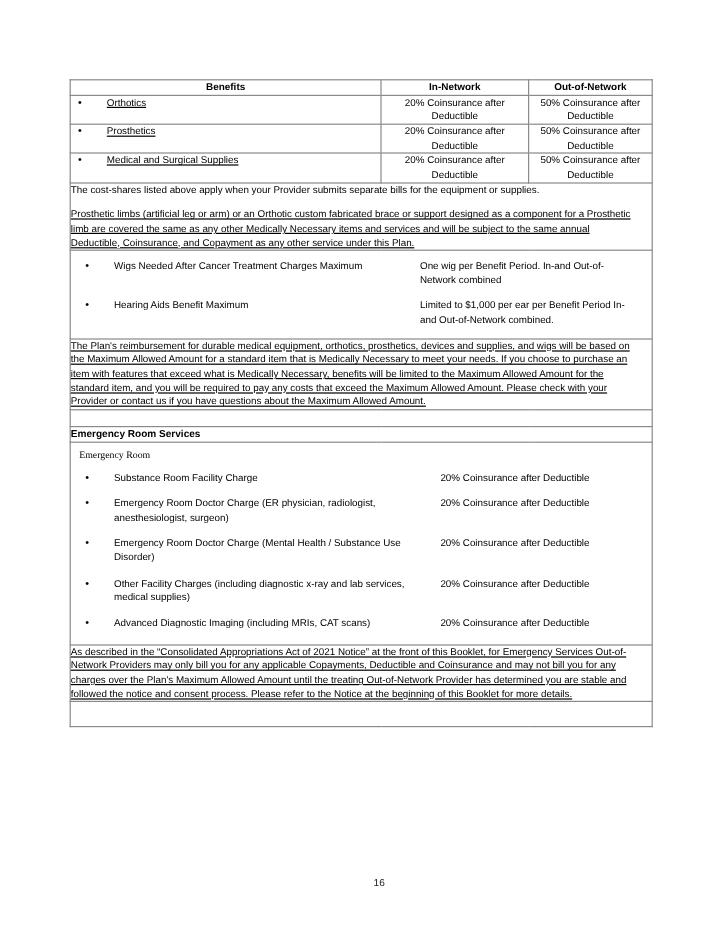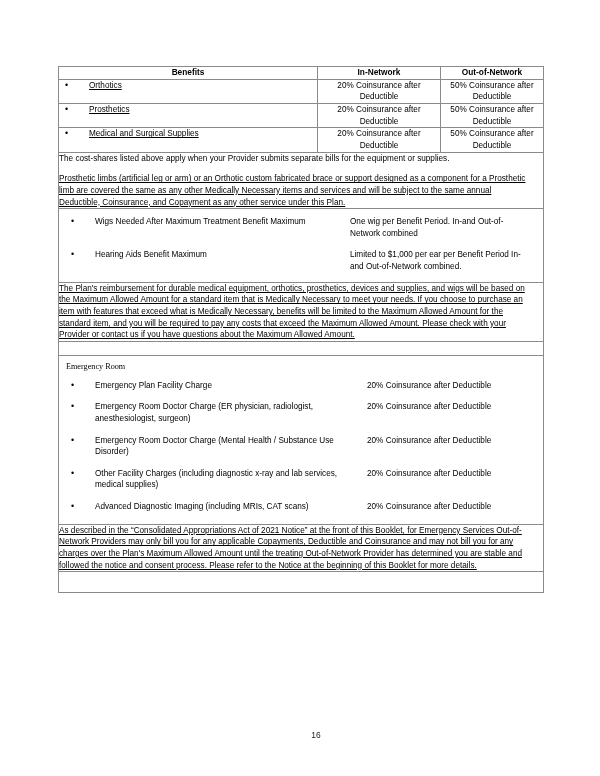--- a/index.html
+++ b/index.html
@@ -213,21 +213,21 @@
           <p>The cost-shares listed above apply when your Provider submits separate bills for the equipment or supplies.</p>
           <p>Prosthetic limbs (artificial leg or arm) or an Orthotic custom fabricated brace or support designed as a component for a Prosthetic limb are covered the same as any other Medically Necessary items and services and will be subject to the same annual Deductible, Coinsurance, and Copayment as any other service under this Plan.</p>
         </td>
       </tr>
 
       <tr>
         <td colspan="3" style="padding:2px 6px 4px 6px;">
           <div class="mx-grid">
             <div class="mx-left">
               <span class="bullet-dot">•</span>
-              <span>Wigs Needed After Maximum Treatment Benefit Maximum</span>
+              <span>Wigs Needed After Cancer Treatment Charges Maximum</span>
             </div>
             <div class="mx-right">One wig per Benefit Period. In-and Out-of-Network combined</div>
           </div>
           <div class="mx-grid">
             <div class="mx-left">
               <span class="bullet-dot">•</span>
               <span>Hearing Aids Benefit Maximum</span>
             </div>
             <div class="mx-right">Limited to $1,000 per ear per Benefit Period In- and Out-of-Network combined.</div>
           </div>
@@ -237,29 +237,32 @@
       <tr>
         <td class="paracell" colspan="3">
           <p>The Plan's reimbursement for durable medical equipment, orthotics, prosthetics, devices and supplies, and wigs will be based on the Maximum Allowed Amount for a standard item that is Medically Necessary to meet your needs.  If you choose to purchase an item with features that exceed what is Medically Necessary, benefits will be limited to the Maximum Allowed Amount for the standard item, and you will be required to pay any costs that exceed the Maximum Allowed Amount.  Please check with your Provider or contact us if you have questions about the Maximum Allowed Amount.</p>
         </td>
       </tr>
 
       <tr>
         <td class="spacer-cell" colspan="3"></td>
       </tr>
 
+      <tr>
+        <td class="section-head" colspan="3">Emergency Room Services</td>
+      </tr>
 
       <tr>
         <td colspan="3" style="padding:2px 6px 6px 6px;">
           <div class="plain-row-text" style="padding:3px 1px 2px 1px;">Emergency Room</div>
 
           <div class="er-grid">
             <div class="er-left">
               <span class="bullet-dot">•</span>
-              <span>Emergency Plan Facility Charge</span>
+              <span>Substance Room Facility Charge</span>
             </div>
             <div class="er-right">20% Coinsurance after Deductible</div>
           </div>
 
           <div class="er-grid">
             <div class="er-left">
               <span class="bullet-dot">•</span>
               <span>Emergency Room Doctor Charge (ER physician, radiologist, anesthesiologist, surgeon)</span>
             </div>
             <div class="er-right">20% Coinsurance after Deductible</div>

